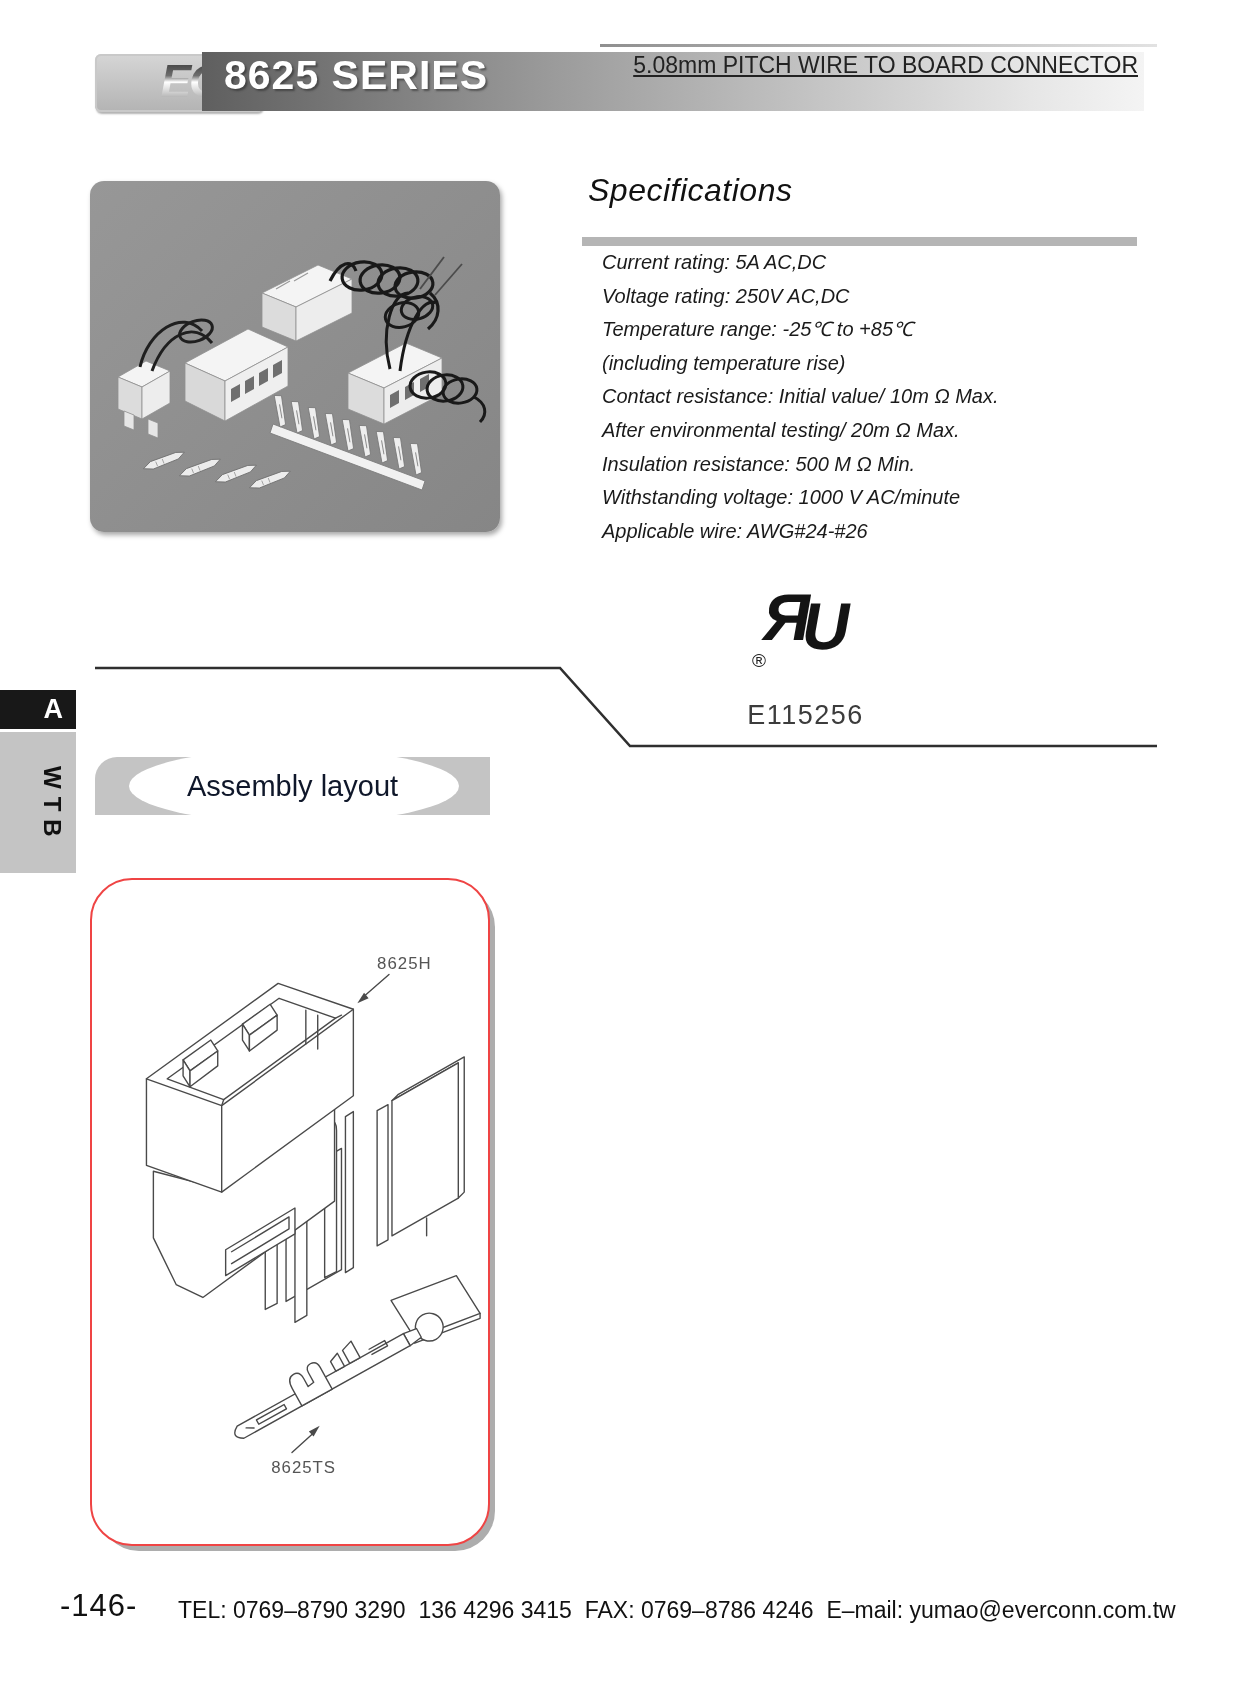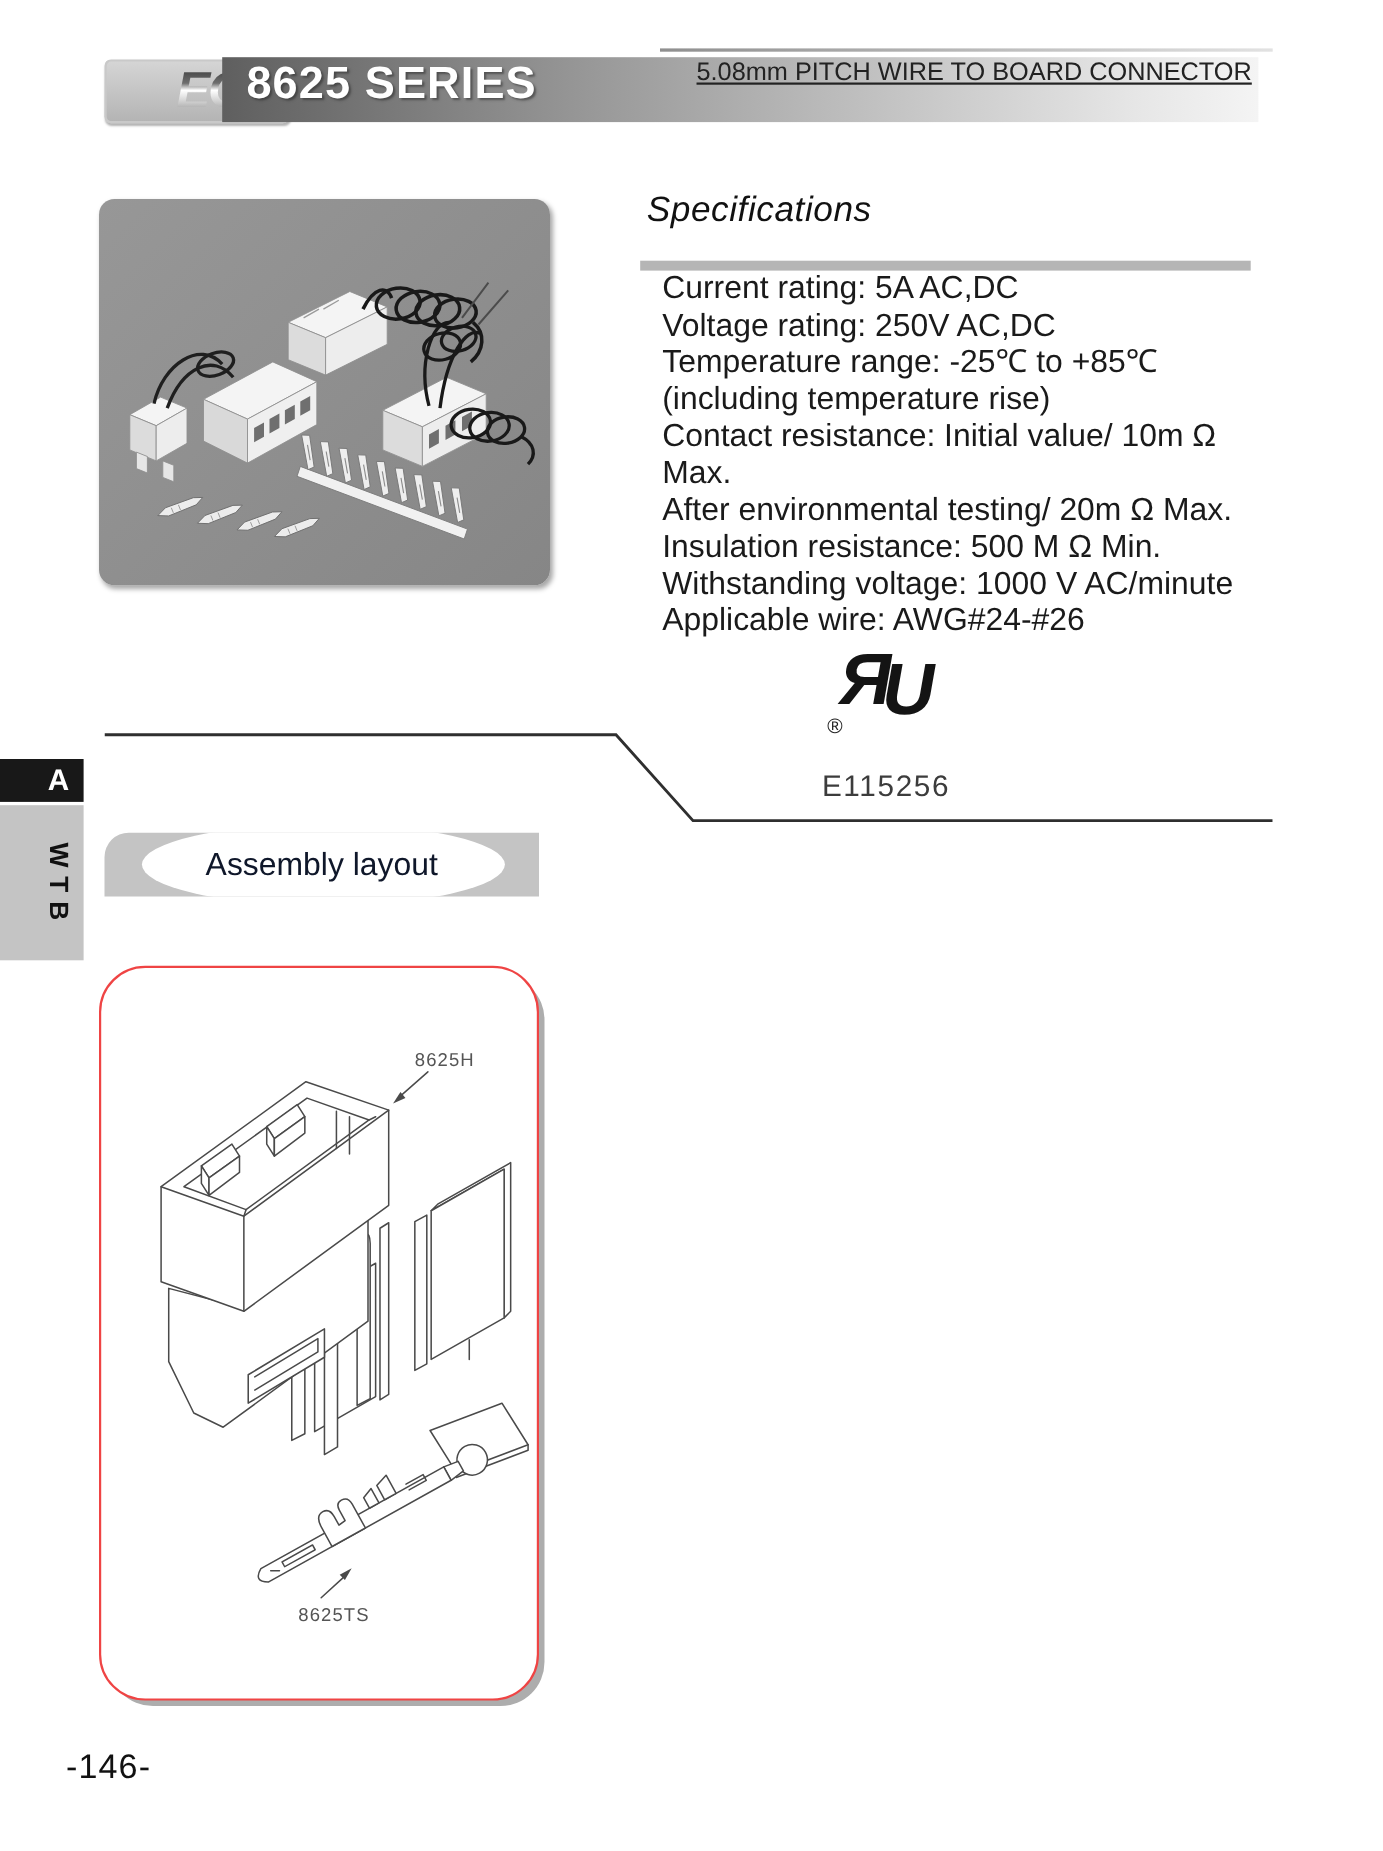--- a/index.html
+++ b/index.html
@@ -32,22 +32,22 @@
   
   .photo{left:90px; top:181px; width:410px; height:351px; border-radius:14px;
     background:linear-gradient(135deg,#979797,#868686);
     box-shadow:2px 3px 5px rgba(0,0,0,.35); overflow:hidden;}
   .photo svg{display:block;}
 
   
   .spec-title{left:588px; top:172px; font-size:32px; font-style:italic; color:#111;
     letter-spacing:.5px;}
   .spec-underline{left:582px; top:237px; width:555px; height:9px; background:#b5b5b5;}
-  .spec-list{left:602px; top:246px; width:545px; font-size:29px; line-height:33.6px;
-    color:#1a1a1a;}
+  .spec-list{left:602px; top:246px; width:545px; font-size:20px; line-height:33.6px;
+    color:#1a1a1a;font-style:italic;}
 
   
   .separator{left:95px; top:664px; width:1062px; height:86px;}
 
   
   .ul-mark{left:750px; top:584px; width:120px; height:112px;}
   .ul-letters{position:absolute; left:18px; top:0; transform:skewX(-10deg);
     font-weight:bold; font-size:66px; color:#141414; line-height:1;}
   .ul-letters .mr{display:inline-block; transform:scaleX(-1); letter-spacing:-4px;}
   .ul-letters .mu{display:inline-block; transform:translateY(9px); margin-left:-7px;}
@@ -292,14 +292,15 @@
 
       <g>
         <text x="181" y="597" font-size="17" fill="#555" letter-spacing="1" font-family="Liberation Sans, sans-serif">8625TS</text>
         <path class="draw" d="M202,576 L224,556"></path>
         <polygon points="230,549 223.8,559.8 219,554.8" fill="#4a4a4a"></polygon>
       </g>
     </svg>
   </div>
 
   <div class="abs footer-page">-146-</div>
+  <div class="abs footer-contact">TEL: 0769–8790 3290  136 4296 3415  FAX: 0769–8786 4246  E–mail: yumao@everconn.com.tw</div>
 
 </div>
 
 </body></html>

